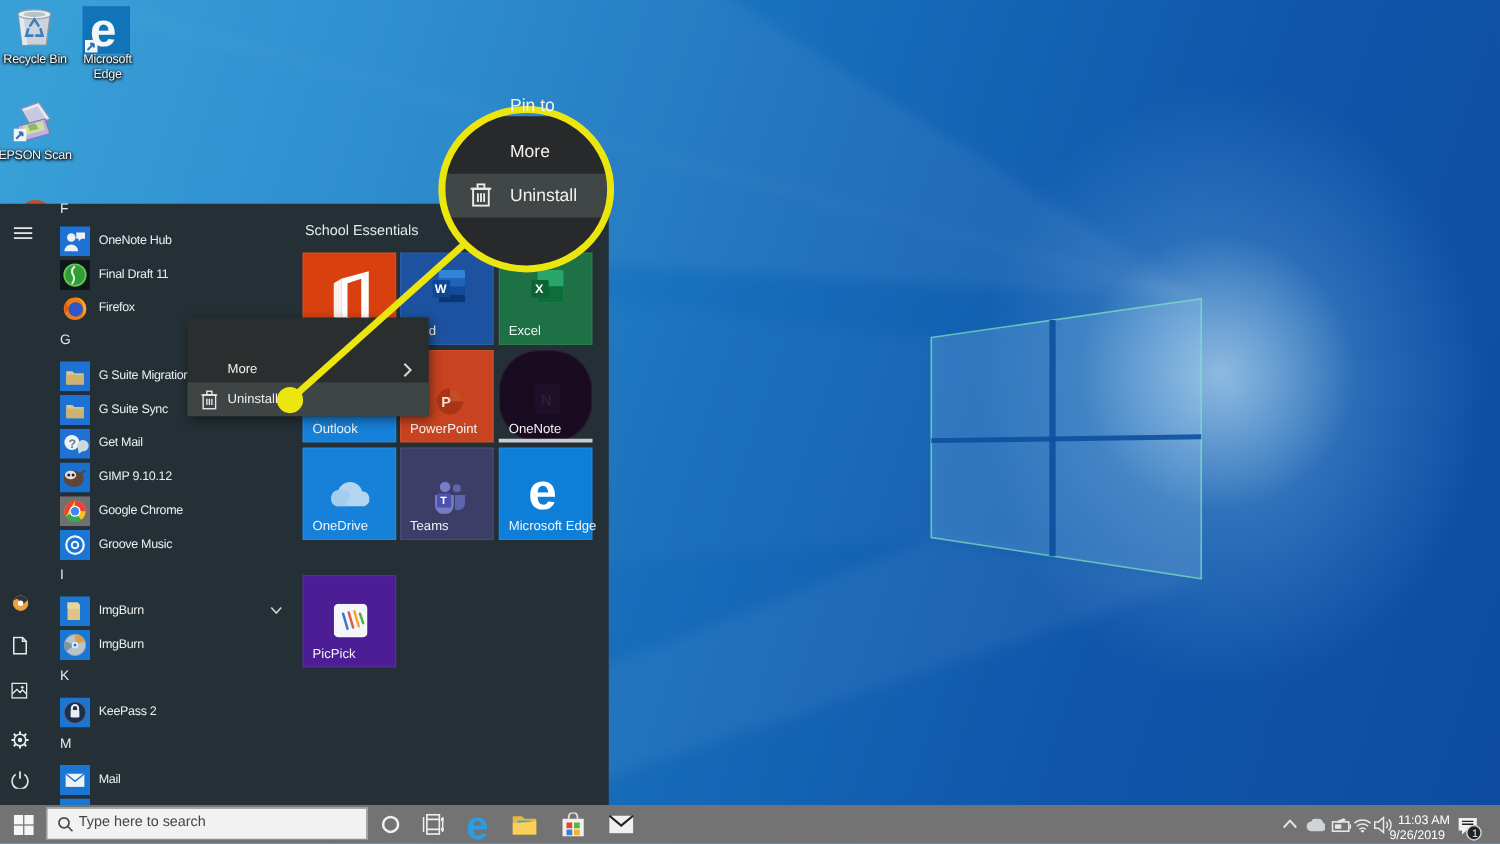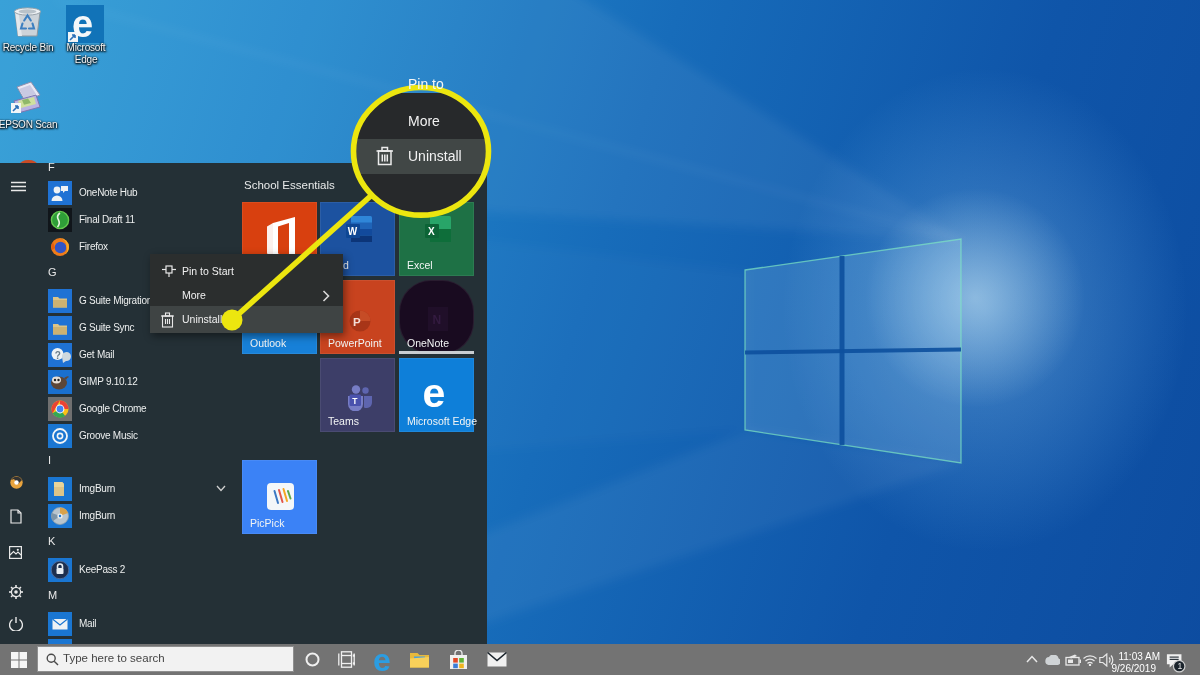--- a/index.html
+++ b/index.html
@@ -308,63 +308,59 @@
     <span class="tlb">PowerPoint</span>
   </div>
   <div class="tile" style="left:399px;top:117px;width:75px;height:74px;background:#190b20;border-radius:32px;">
     <svg class="abs" style="left:28px;top:26px" width="20" height="24" viewBox="0 0 20 24">
       <rect x="0" y="0" width="20" height="24" fill="#200f29"></rect>
       <text x="4.5" y="17" font-size="12" fill="#331b40" font-family="Liberation Sans" font-weight="bold">N</text>
     </svg>
     <span class="tlb">OneNote</span>
     <div class="abs" style="left:-1px;bottom:-1px;width:75px;height:3.5px;background:#c9cdd1;"></div>
   </div>
+  <div class="tile" style="left:242px;top:195px;width:75px;height:74px;background:#1780d8;">
+    <svg class="abs" style="left:17px;top:25px" width="41" height="24" viewBox="0 0 41 24">
+      <path d="M9,21 a6.8,6.8 0 0,1 1.7,-13 a10,10 0 0,1 19,1 a6.2,6.2 0 0,1 1.8,12 Z" fill="#bdd9f2" opacity="0.95"></path>
+      <path d="M9,21 a6.8,6.8 0 0,1 1.7,-13 a10,10 0 0,1 10,3.5 l-4.5,9.5 Z" fill="#98c5e8" opacity="0.55"></path>
+    </svg>
+    <span class="tlb">OneDrive</span>
+  </div>
   <div class="tile" style="left:320px;top:195px;width:75px;height:74px;background:#3d3e68;">
     <svg class="abs" style="left:22px;top:24px" width="32" height="28" viewBox="0 0 32 28">
       <circle cx="13" cy="6.5" r="4.2" fill="#7d84cf" opacity="0.9"></circle>
       <circle cx="22.5" cy="7.5" r="3.2" fill="#666fc0" opacity="0.8"></circle>
       <path d="M5,13 h15 v8 a7.5,7.5 0 0,1 -15,0 Z" fill="#7d84cf" opacity="0.9"></path>
       <path d="M21,13 h8 v6.5 a5.5,5.5 0 0,1 -8,5" fill="#666fc0" opacity="0.8"></path>
       <rect x="6.5" y="11.5" width="11.5" height="11.5" rx="1.2" fill="#4a52ad"></rect>
       <text x="9.3" y="20.5" font-size="8.5" fill="#fff" font-family="Liberation Sans" font-weight="bold">T</text>
     </svg>
     <span class="tlb">Teams</span>
   </div>
   <div class="tile" style="left:399px;top:195px;width:75px;height:74px;background:#0e7fd9;">
     <svg class="abs" style="left:0;top:0" width="75" height="64" viewBox="0 0 75 64">
       <text x="22.5" y="48" font-size="41" font-weight="bold" fill="#fff" font-family="Liberation Sans">e</text>
     </svg>
     <span class="tlb">Microsoft Edge</span>
   </div>
-  <div class="tile" style="left:242px;top:297px;width:75px;height:74px;background:#3b82f6;">
+  <div class="tile" style="left:242px;top:297px;width:75px;height:74px;background:#4c1d95;">
     <svg class="abs" style="left:24px;top:22px" width="27" height="27" viewBox="0 0 27 27">
       <rect x="0" y="0" width="27" height="27" rx="4" fill="#f4f7f9"></rect>
       <g stroke-width="2" stroke-linecap="round">
         <line x1="7.5" y1="8" x2="11" y2="20" stroke="#3b78c3"></line>
         <line x1="12" y1="7" x2="15.5" y2="19" stroke="#e2574c"></line>
         <line x1="16.5" y1="6" x2="20" y2="18" stroke="#f5a623"></line>
         <line x1="21" y1="8" x2="23.5" y2="15.5" stroke="#5aa84e"></line>
       </g>
     </svg>
     <span class="tlb">PicPick</span>
   </div>
 </div>
 
 <div id="ctx" class="abs">
-  <div class="crow" style="top:5px;">
-    <svg class="abs" style="left:12px;top:4px" width="14" height="14" viewBox="0 0 14 14">
-      <g stroke="#e8e8e8" stroke-width="1.2" fill="none">
-        <rect x="4" y="3" width="6" height="7"></rect>
-        <line x1="0" y1="6.5" x2="4" y2="6.5"></line>
-          <line x1="10" y1="6.5" x2="14" y2="6.5"></line>
-        <line x1="7" y1="10" x2="7" y2="14"></line>
-      </g>
-    </svg>
-    <span class="cl">Pin to Start</span>
-  </div>
   <div class="crow" style="top:29px;">
     <span class="cl">More</span>
     <svg class="abs" style="left:172px;top:7px" width="8" height="12" viewBox="0 0 8 12">
       <polyline points="1.5,1 6.5,6 1.5,11" fill="none" stroke="#d8d8d8" stroke-width="1.6"></polyline>
     </svg>
   </div>
   <div class="crow" style="top:52px;height:27px;background:#3f4444;">
     <svg class="abs" style="left:11px;top:6px" width="13" height="16" viewBox="0 0 13 16">
       <g stroke="#e8e8e8" stroke-width="1.1" fill="none">
         <rect x="1.5" y="4" width="10" height="11"></rect>

